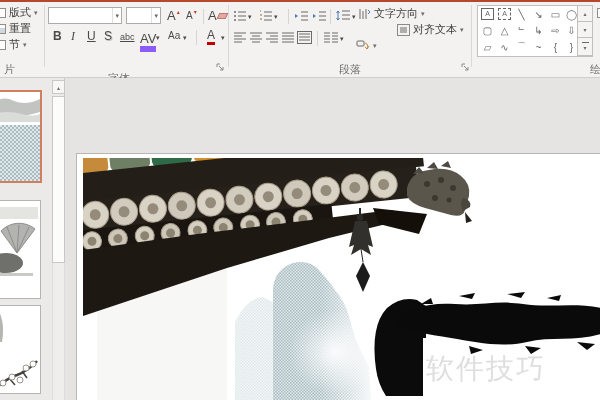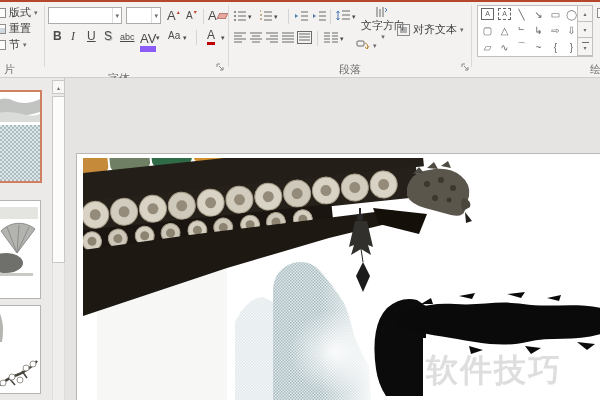--- a/index.html
+++ b/index.html
@@ -47,21 +47,21 @@
   .thumb.unsel{border:1px solid #b5b4b3;}
   .checker,.dither-bg{background-image:
      linear-gradient(45deg,#a9bcc2 25%,transparent 25%,transparent 75%,#a9bcc2 75%),
      linear-gradient(45deg,#a9bcc2 25%,#dfe7e9 25%,#dfe7e9 75%,#a9bcc2 75%);
      background-size:4px 4px;background-position:0 0,2px 2px;}
   .sb-btn{position:absolute;left:52px;top:2px;width:13px;height:14px;background:#f8f7f6;border:1px solid #c9c8c7;box-sizing:border-box;font-size:6px;color:#6d6c6b;display:flex;align-items:center;justify-content:center;}
   .sb-thumb{position:absolute;left:52px;top:18px;width:13px;height:167px;background:#fcfcfb;border:1px solid #c9c8c7;box-sizing:border-box;}
   .sb-track{position:absolute;left:52px;top:185px;width:13px;height:137px;background:#efeeed;border-left:1px solid #ddd;border-right:1px solid #ddd;box-sizing:border-box;}
   .canvas{position:absolute;left:66px;top:0;width:534px;height:322px;background:#e5e4e3;}
   .slide{position:absolute;left:10px;top:75px;width:524px;height:247px;background:#fff;border-left:1px solid #b8b7b6;border-top:1px solid #b8b7b6;overflow:hidden;}
-  .caption{position:absolute;left:349px;top:200px;font-size:32px;line-height:1.05;font-weight:700;letter-spacing:2px;color:#dedede;white-space:nowrap;cursor:default;}
+  .caption{position:absolute;left:349px;top:200px;font-size:28px;line-height:1.05;font-weight:400;letter-spacing:2px;color:#dedede;white-space:nowrap;cursor:default;}
 </style>
 </head>
 <body>
 
 <div class="app">
 
   <div class="ribbon">
 
     <div class="lbtn" style="left:-5px;top:5px;">
       <span class="lic"></span>
@@ -220,21 +220,21 @@
     <div class="minidiv" style="left:317px;top:31px;"></div>
     <div class="tbtn" style="left:324px;top:32px;">
       <svg class="icon-svg" width="14" height="11">
           <path d="M0,1 H6 M0,4 H6 M0,7 H6 M0,10 H6 M8,1 H14 M8,4 H14 M8,7 H14 M8,10 H14" stroke="#6b6b6b"></path>
         </svg>
     </div>
     <div class="tbtn dd" style="left:340px;top:35px;">
         <span>▾</span>
       </div>
 
-    <div class="tbtn" style="left:358px;top:6px;flex-direction:column;">
+    <div class="tbtn" style="left:358px;top:6px;">
       <svg class="icon-svg" width="13" height="12">
           <path d="M2,1 V11 M5,3 V11 M8,1 V11" stroke="#6b6b6b"></path>
           <path d="M10,2 L12,4 L10,6" stroke="#4a7ab5" fill="none"></path>
         </svg>
       <span class="txcol-lbl">文字方向</span>
       <span class="dd" style="margin-left:3px;">▾</span>
     </div>
     <div class="tbtn" style="left:358px;top:22px;padding-left:39px;">
       <svg class="icon-svg" width="13" height="12">
           <rect x="0.5" y="0.5" width="12" height="11" fill="none" stroke="#8a8a8a"></rect>

